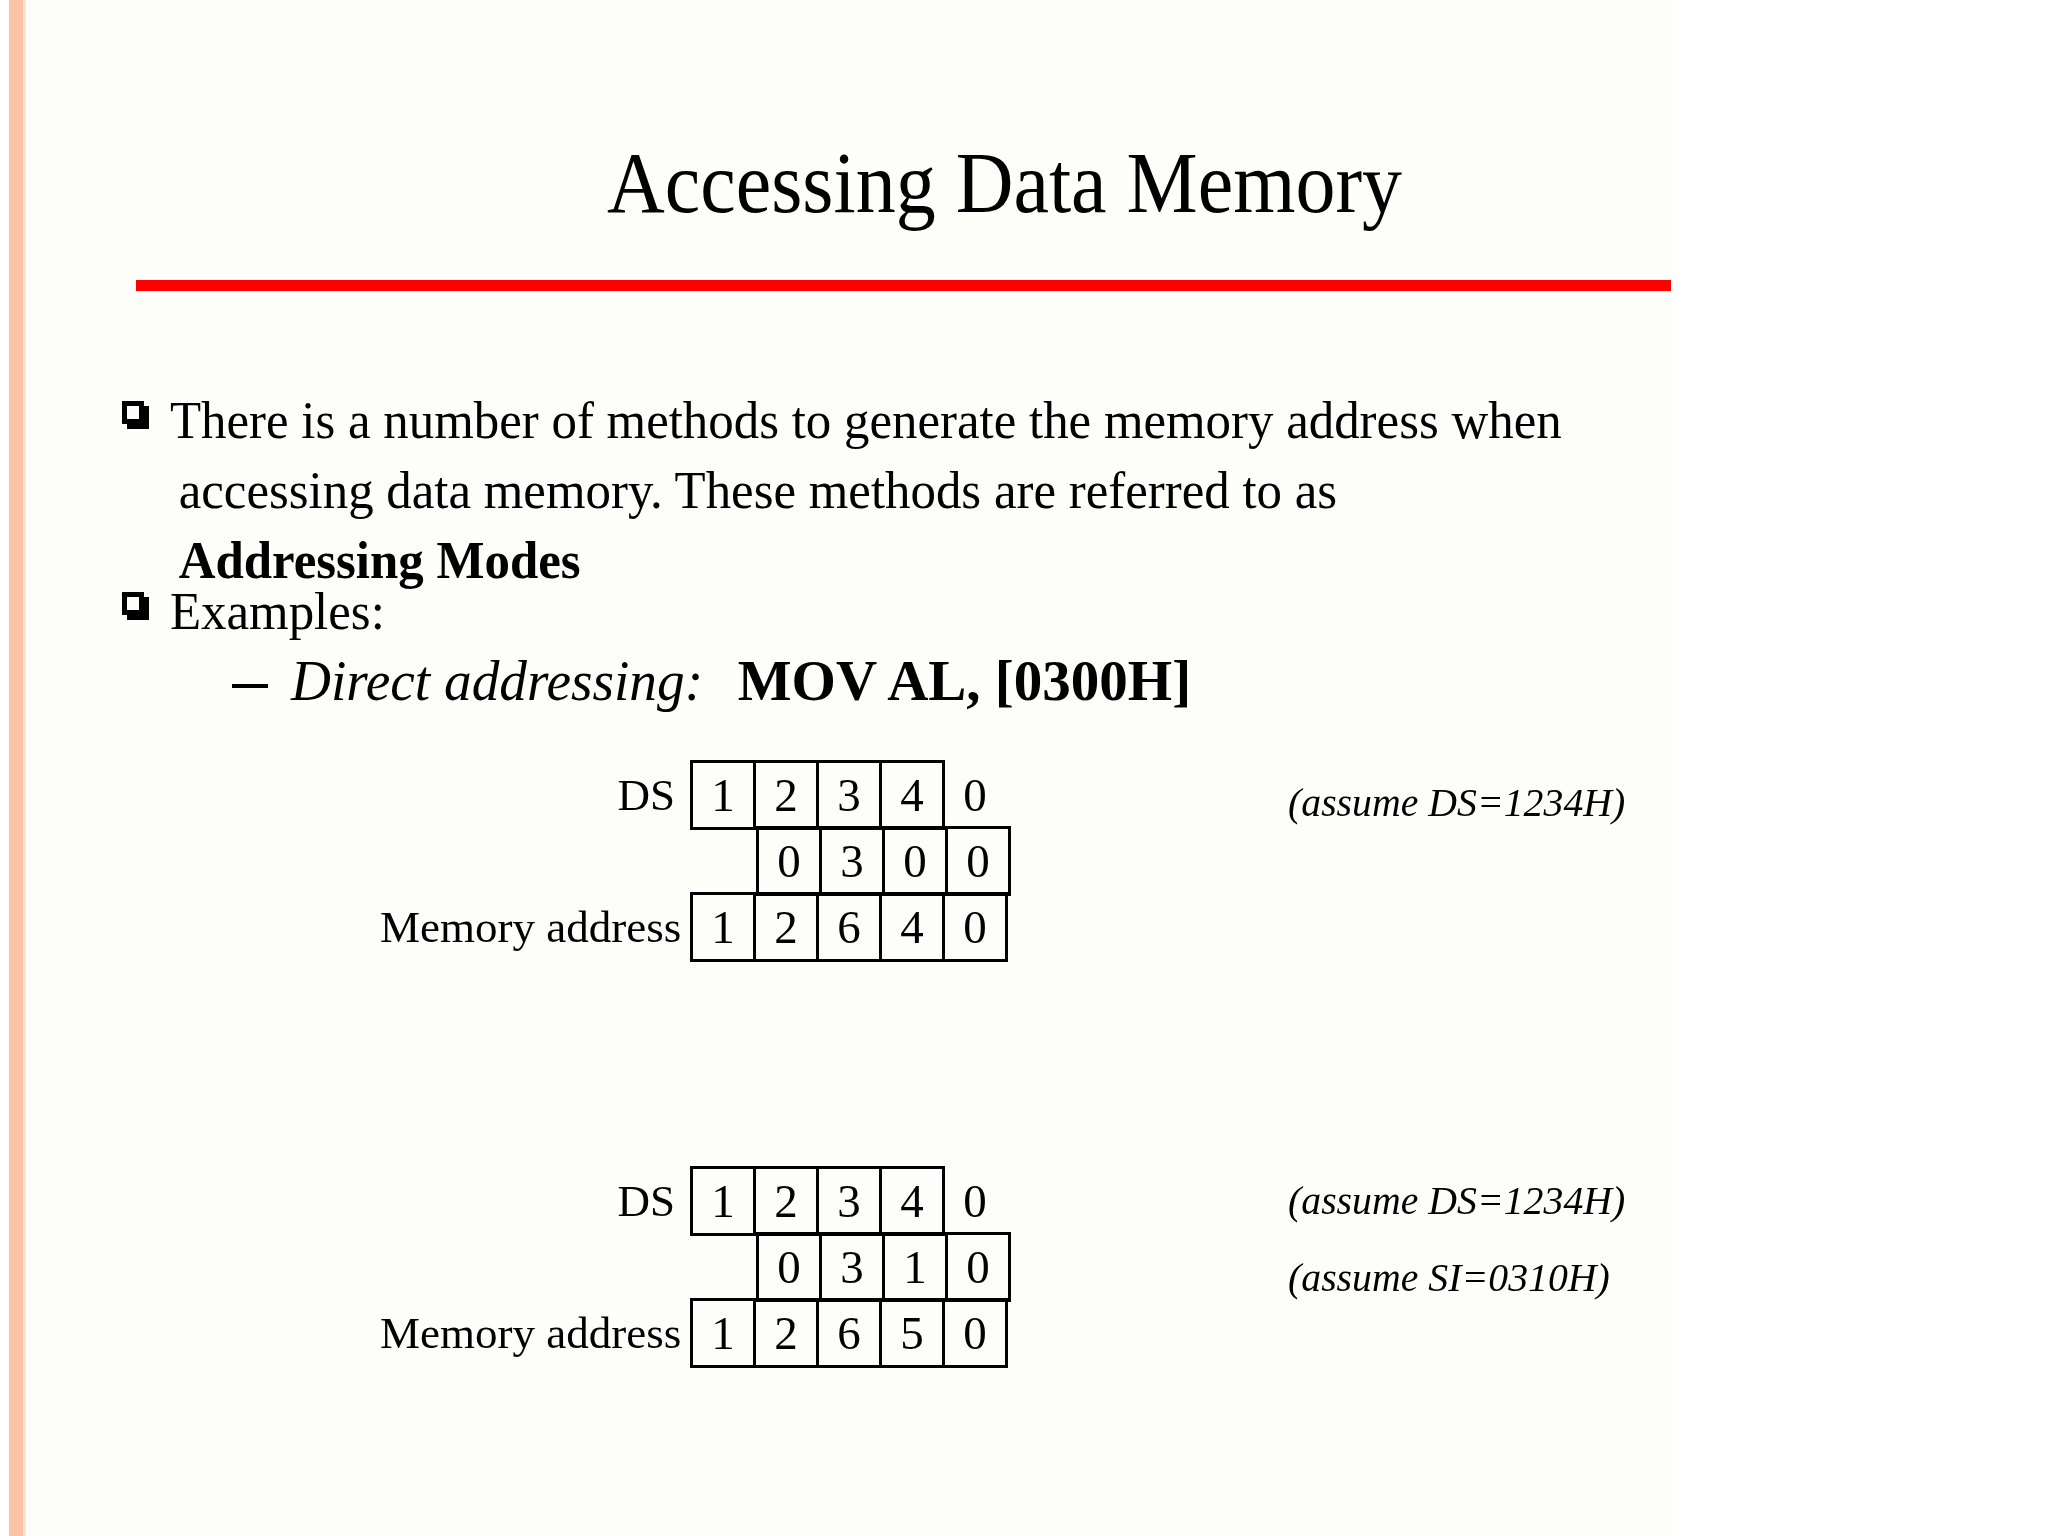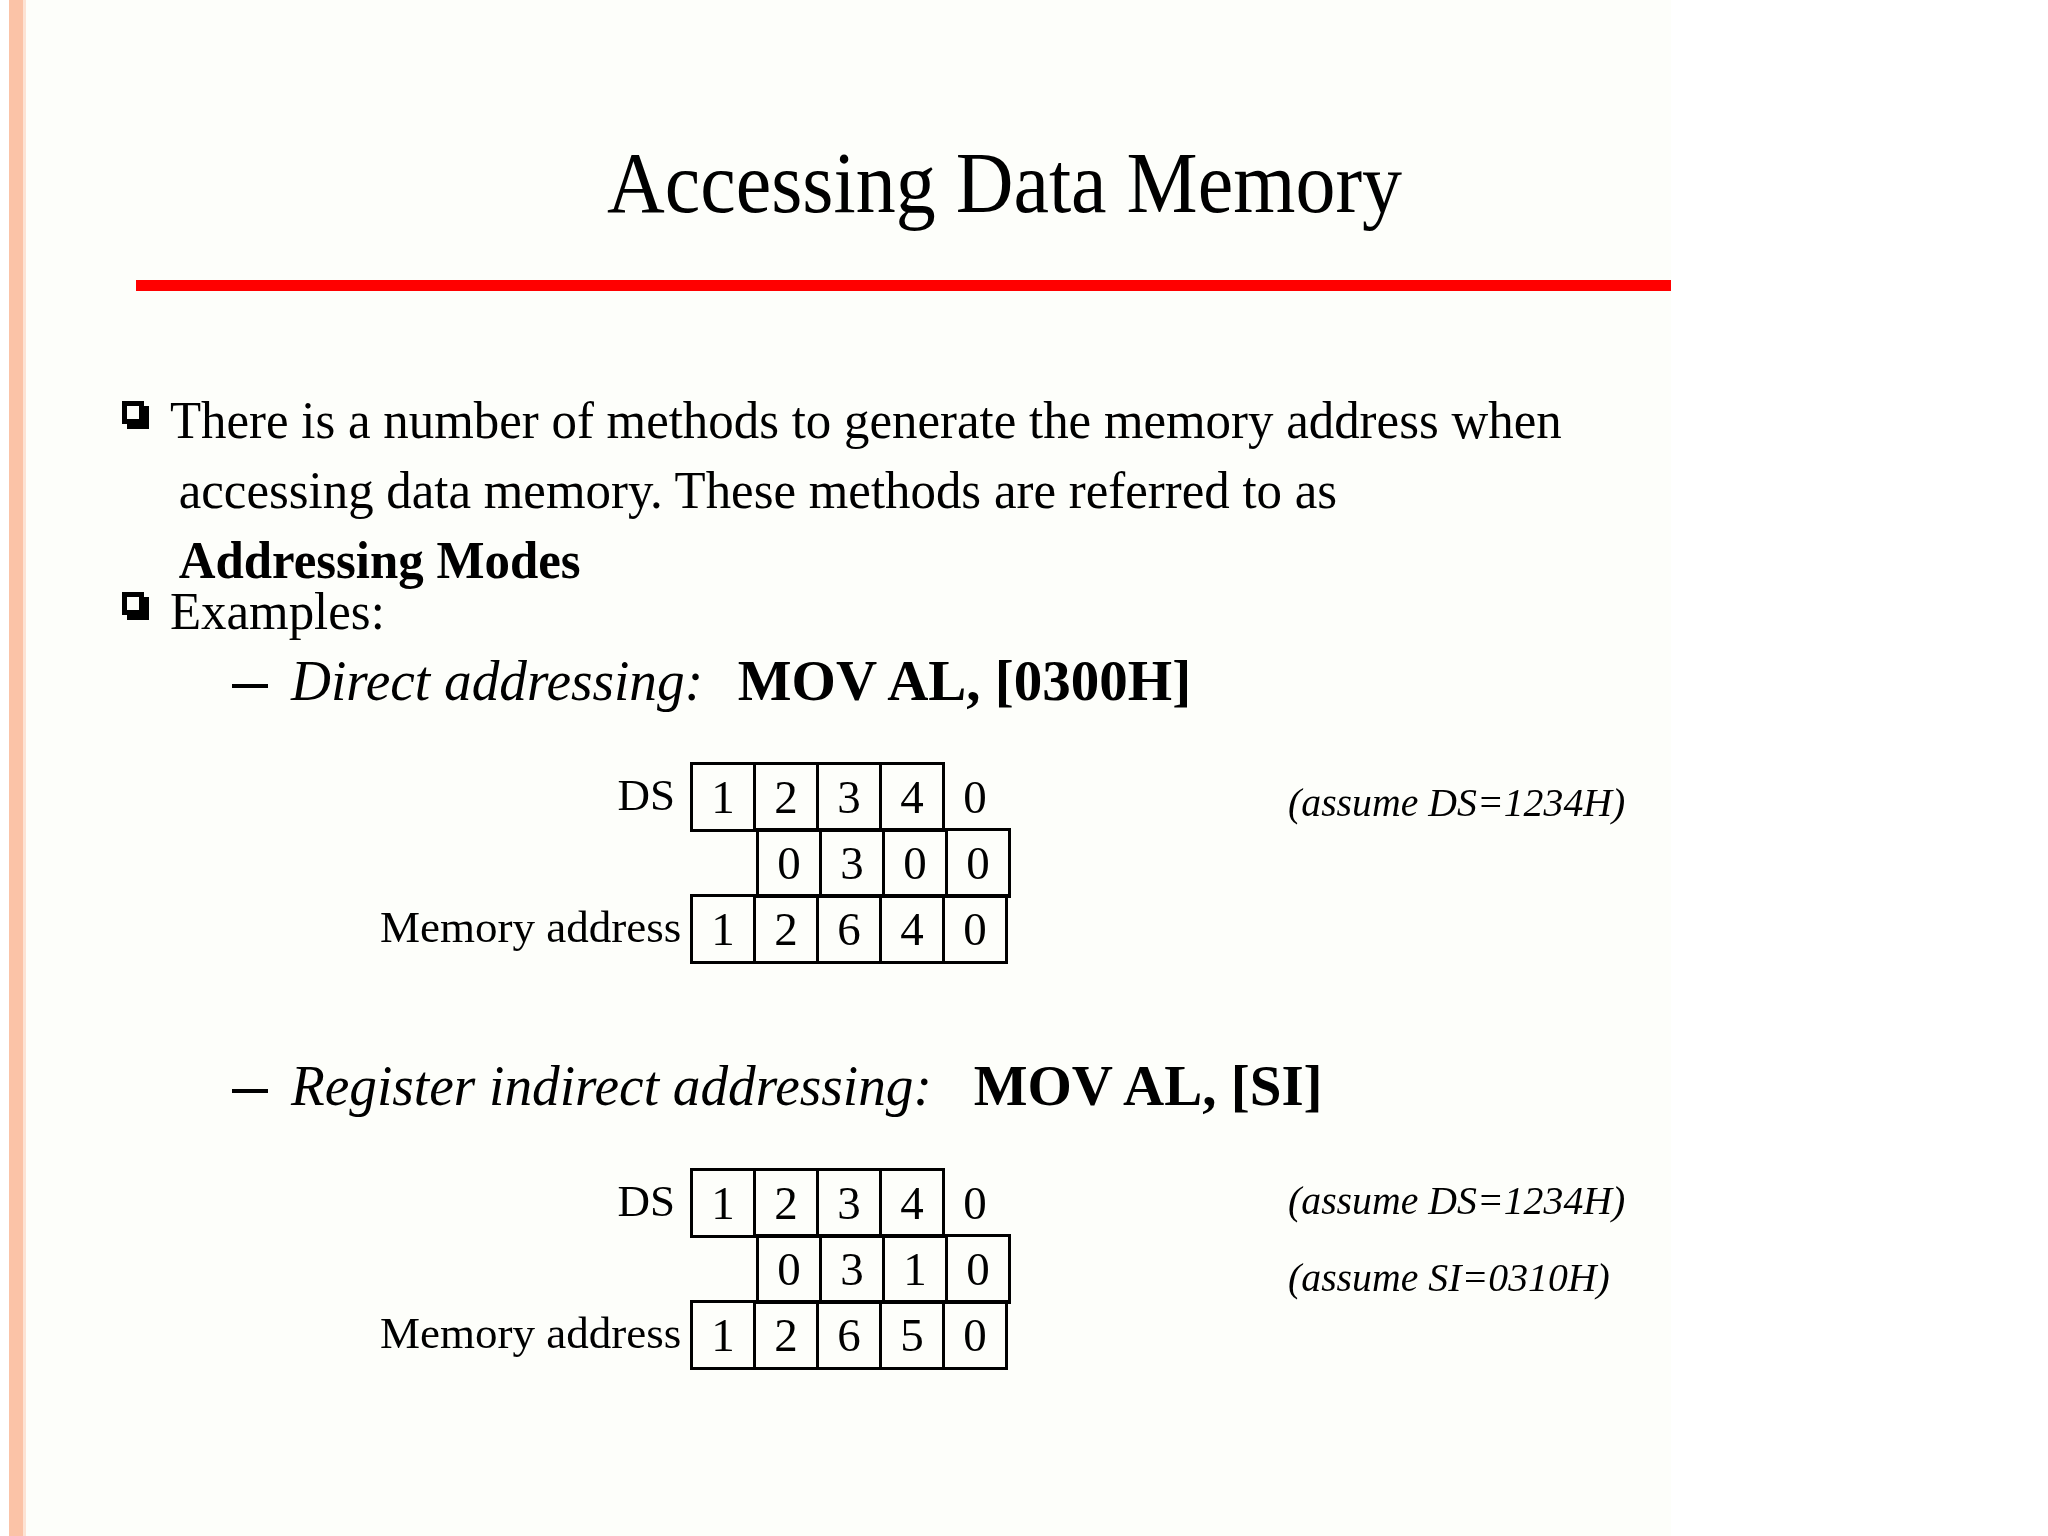--- a/index.html
+++ b/index.html
@@ -135,21 +135,21 @@
   .sub1 { left: 232px; top: 648px; }
   .sub2 { left: 232px; top: 1053px; }
 
   
   .calcblock { position: absolute; }
   .calc1 { left: 380px; top: 762px; }
   .calc2 { left: 380px; top: 1168px; }
 
   .calcrow {
     display: flex;
-    align-items: flex-start;
+    align-items: center;
     height: 66px;
   }
   .rowlabel {
     width: 313px;
     flex: 0 0 313px;
     text-align: right;
     padding-right: 18px;
     box-sizing: border-box;
     font-size: 45px;
     line-height: 66px;
@@ -256,25 +256,20 @@
       <span class="cell boxed">1</span>
       <span class="cell boxed">2</span>
       <span class="cell boxed">6</span>
       <span class="cell boxed">4</span>
       <span class="cell boxed">0</span>
     </div>
   </div>
 
   <div class="note note1">(assume DS=1234H)</div>
 
-  <div class="sub sub2">
-    <span class="dash"></span>
-    <span class="ital">Register indirect addressing:</span>
-    <span class="cmd">MOV AL, [SI]</span>
-  </div>
 
   <div class="calcblock calc2">
     <div class="calcrow">
       <span class="rowlabel">DS</span>
       <span class="cell boxed">1</span>
       <span class="cell boxed">2</span>
       <span class="cell boxed">3</span>
       <span class="cell boxed">4</span>
       <span class="cell plain">0</span>
     </div>

